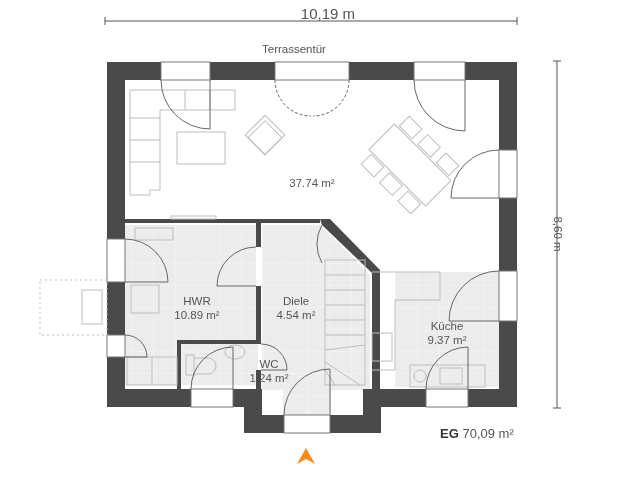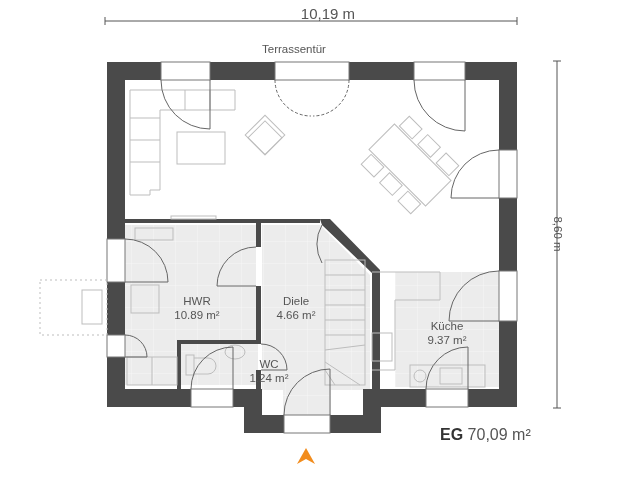--- a/index.html
+++ b/index.html
@@ -3,21 +3,21 @@
 <meta charset="utf-8">
 <style>
   html, body { margin: 0; padding: 0; background: #ffffff; }
   body { width: 640px; height: 480px; overflow: hidden; position: relative;
          font-family: "Liberation Sans", "DejaVu Sans", sans-serif; color: #444; }
   svg { position: absolute; left: 0; top: 0; }
   .lbl { position: absolute; font-size: 11.5px; color: #555; text-align: center; line-height: 14px; white-space: nowrap; }
   .room-name, .room-area { display: block; }
   .dim-top { position: absolute; left: 275px; top: 5px; width: 80px; text-align: right; font-size: 15px; color: #555; }
   .dim-right { position: absolute; left: 528px; top: 228px; width: 60px; text-align: center; font-size: 11.5px; color: #555; transform: rotate(90deg); transform-origin: 50% 50%; }
-  .total { position: absolute; left: 440px; top: 426px; font-size: 16px; color: #555; }
+  .total { position: absolute; left: 440px; top: 426px; font-size: 13px; color: #555; }
   .total b { color: #333; font-weight: bold; }
   .terr { position: absolute; left: 262px; top: 43px; width: 100px; text-align: left; font-size: 11.5px; color: #555; }
 </style>
 </head>
 <body>
 
 <svg width="640" height="480" viewBox="0 0 640 480">
 
   <g stroke="#555" stroke-width="1" fill="none">
     <line x1="105" y1="21" x2="517" y2="21"></line>
@@ -151,28 +151,29 @@
   </g>
 
   <polygon points="306,448 297,464 306,459 315,464" fill="#f28c1c"></polygon>
 </svg>
 
 <div class="dim-top">10,19 m</div>
 <div class="dim-right">8,60 m</div>
 <div class="terr">Terrassentür</div>
 
 <div class="lbl" style="left:262px; top:176px; width:100px;">
+  <span class="room-area">37.74 m²</span>
 </div>
 <div class="lbl" style="left:157px; top:294px; width:80px;">
   <span class="room-name">HWR</span>
   <span class="room-area">10.89 m²</span>
 </div>
 <div class="lbl" style="left:256px; top:294px; width:80px;">
   <span class="room-name">Diele</span>
-  <span class="room-area">4.66 m²</span>
+  <span class="room-area">4.54 m²</span>
 </div>
 <div class="lbl" style="left:193px; top:357px; width:80px;padding-left:36px;">
   <span class="room-name">WC</span>
   <span class="room-area">1.24 m²</span>
 </div>
 <div class="lbl" style="left:395px; top:319px; width:80px;padding-left:12px;">
   <span class="room-name">Küche</span>
   <span class="room-area">9.37 m²</span>
 </div>
 

